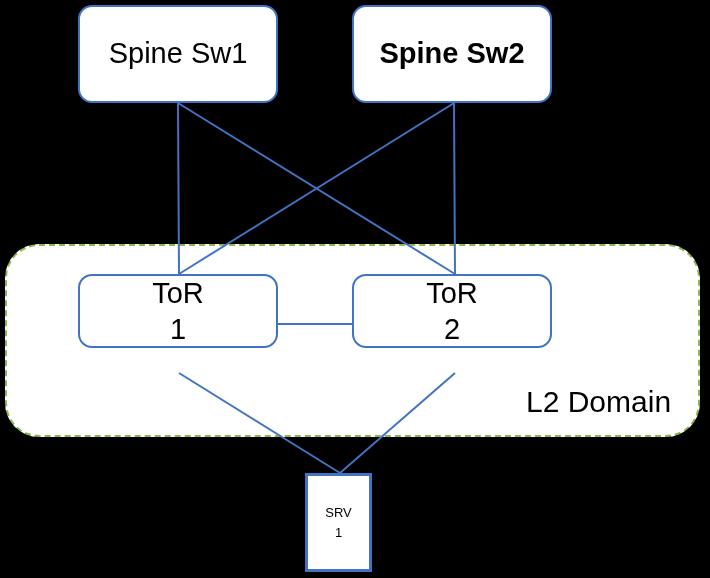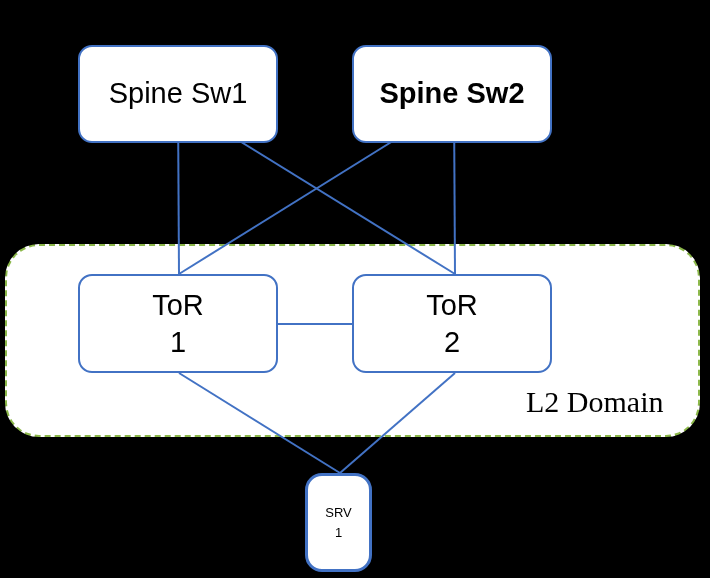--- a/index.html
+++ b/index.html
@@ -29,21 +29,20 @@
     box-sizing: border-box;
   }
   .l2-domain-label {
     position: absolute;
     left: 526px;
     top: 385px;
     font-size: 30px;
     color: #000000;
     letter-spacing: 0px;
     white-space: nowrap;
-    font-family: Liberation Serif, serif;
   }
 
   
   #links {
     position: absolute;
     left: 0;
     top: 0;
     width: 710px;
     height: 578px;
   }
@@ -62,43 +61,41 @@
     text-align: center;
   }
   .node-rounded {
     border-radius: 14px;
   }
   .spine {
     width: 200px;
     height: 98px;
     font-size: 29px;
     line-height: 1.1;
-    margin-top: 40px;
   }
   #spine-sw1 { left: 78px;  top: 5px; }
   #spine-sw2 { left: 352px; top: 5px; font-weight: bold; }
 
   .tor {
     width: 200px;
-    height: 99px;
+    height: 74px;
     font-size: 29px;
     line-height: 1.25;
   }
   #tor-1 { left: 78px;  top: 274px; }
   #tor-2 { left: 352px; top: 274px; }
 
   .srv {
     left: 305px;
     top: 473px;
     width: 67px;
     height: 99px;
     font-size: 13px;
     line-height: 1.5;
     border-width: 3px;
-    border-radius: 17px;
   }
   .node-line { display: block; }
 </style>
 </head>
 <body>
 
 <div id="canvas">
 
   <div class="l2-domain"></div>
 

